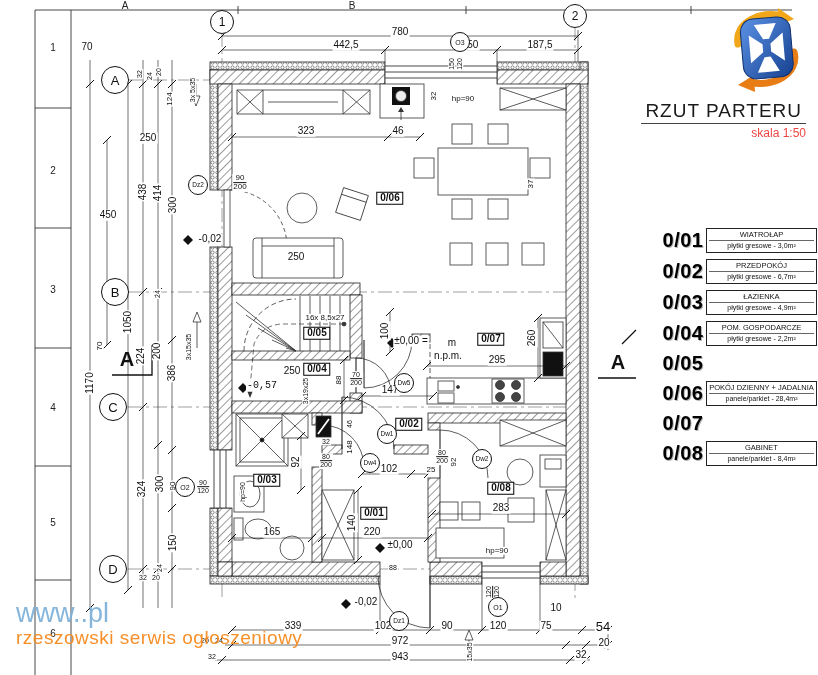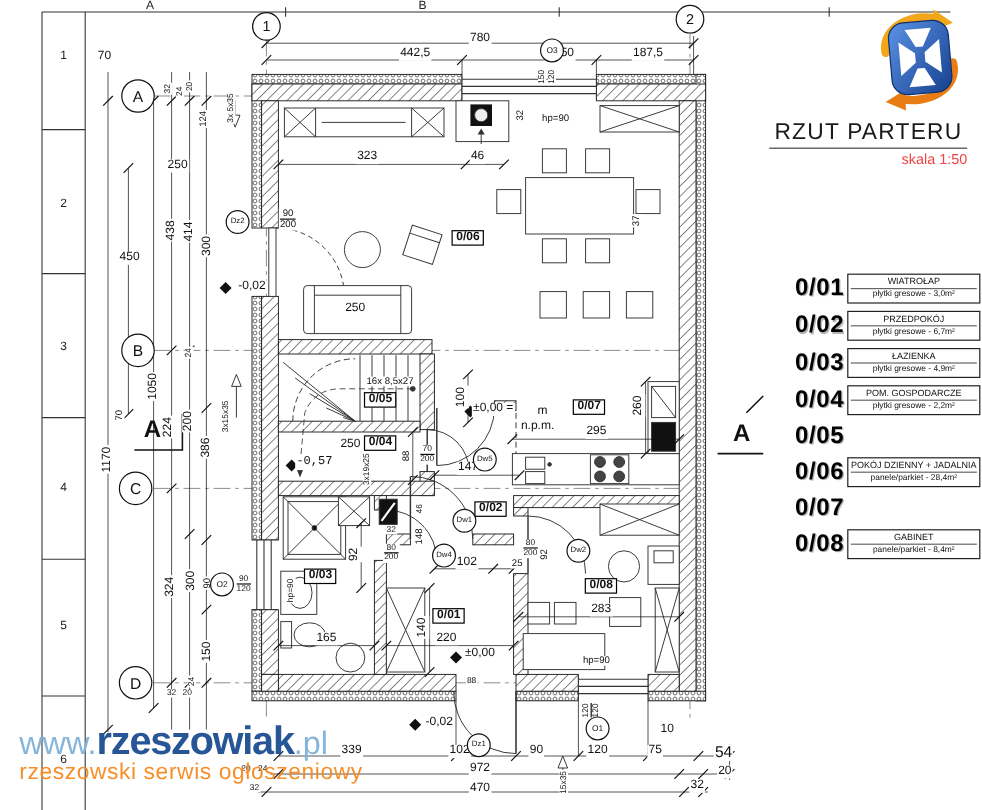--- a/index.html
+++ b/index.html
@@ -487,21 +487,21 @@
       <div class="plb" style="left: 366px; top: 602px; font-size: 10px; transform: translate(-50%, -50%);">-0,02</div>
       <div class="plb" style="left: 293px; top: 626px; font-size: 10px; transform: translate(-50%, -50%);">339</div>
       <div class="plb" style="left: 383px; top: 626px; font-size: 10px; transform: translate(-50%, -50%);">102</div>
       <div class="plb" style="left: 447px; top: 626px; font-size: 10px; transform: translate(-50%, -50%);">90</div>
       <div class="plb" style="left: 498px; top: 626px; font-size: 10px; transform: translate(-50%, -50%);">120</div>
       <div class="plb" style="left: 546px; top: 626px; font-size: 10px; transform: translate(-50%, -50%);">75</div>
       <div class="plb" style="left: 603px; top: 627px; font-size: 13px; transform: translate(-50%, -50%);">54</div>
       <div class="plb" style="left: 556px; top: 608px; font-size: 10px; transform: translate(-50%, -50%);">10</div>
       <div class="plb" style="left: 604px; top: 643px; font-size: 10px; transform: translate(-50%, -50%);">20</div>
       <div class="plb" style="left: 400px; top: 641px; font-size: 10px; transform: translate(-50%, -50%);">972</div>
-      <div class="plb" style="left: 400px; top: 657px; font-size: 10px; transform: translate(-50%, -50%);">470</div>
+      <div class="plb" style="left: 400px; top: 657px; font-size: 10px; transform: translate(-50%, -50%);">943</div>
       <div class="plb" style="left: 581px; top: 655px; font-size: 10px; transform: translate(-50%, -50%);">32</div>
       <div class="plb" style="left: 205px; top: 641px; font-size: 7px; transform: translate(-50%, -50%);">20</div>
       <div class="plb" style="left: 219px; top: 641px; font-size: 7px; transform: translate(-50%, -50%);">24</div>
       <div class="plb" style="left: 212px; top: 657px; font-size: 7px; transform: translate(-50%, -50%);">32</div>
       <div class="plb" style="left: 493px; top: 592px; font-size: 7px; transform: translate(-50%, -50%) rotate(-90deg);">
         <div class="fr">120</div>
         <div>120</div>
       </div>
       <div class="plb" style="left: 470px; top: 652px; font-size: 7px; transform: translate(-50%, -50%) rotate(-90deg);">15x35</div>
       <div class="plb bold" style="left: 127px; top: 359px; font-size: 20px; transform: translate(-50%, -50%);">A</div>
@@ -605,19 +605,18 @@
         <div class="lg-box">
           <div class="lg-name">GABINET</div>
           <div class="lg-fin">panele/parkiet - 8,4m²</div>
         </div>
       </div>
     </div>
 
 <div id="watermark">
   <div class="l1">
     <span class="w1" style="color: rgb(127, 178, 218);">www.</span>
-        <span class="w2" style="color: rgb(27, 78, 145);">rzeszowiak</span>
         <span class="w3" style="color: rgb(127, 178, 218);">.pl</span>
   </div>
   <div class="l2" style="color: rgb(246, 138, 30);">rzeszowski serwis ogłoszeniowy</div>
 </div>
 
 </div>
 
 </body></html>

